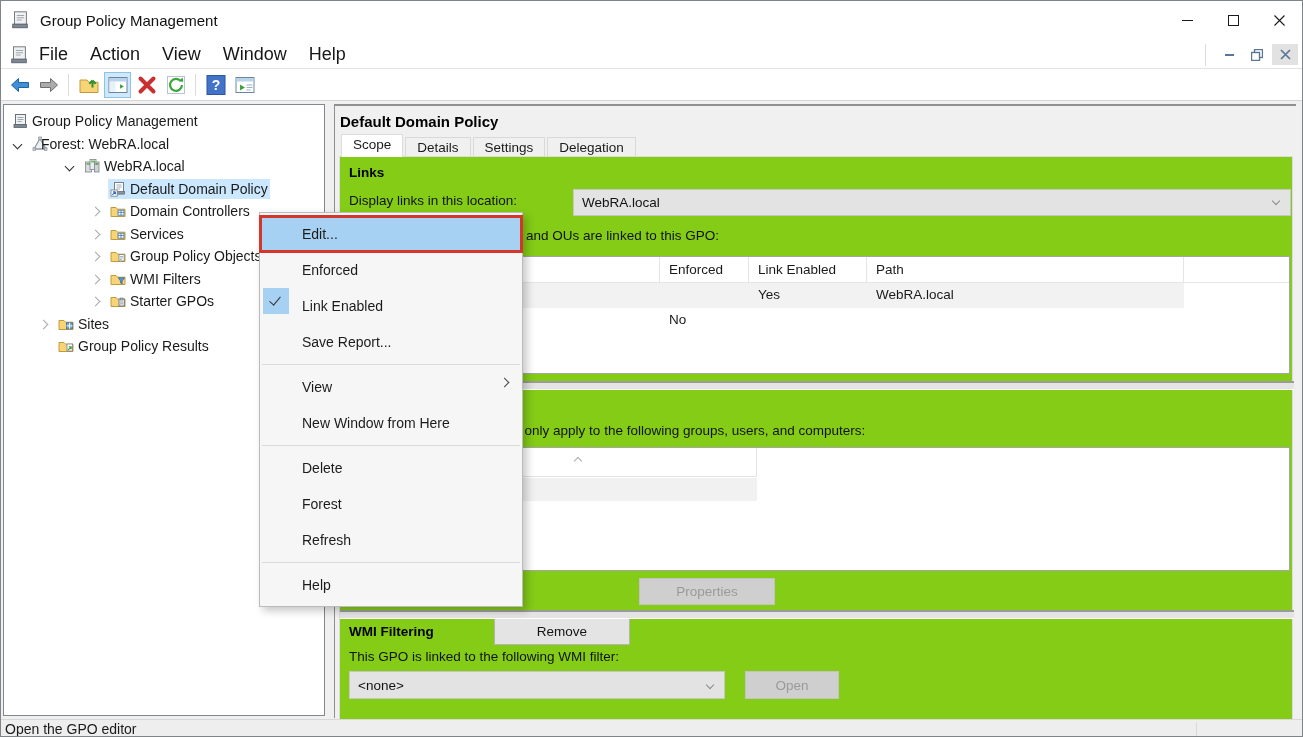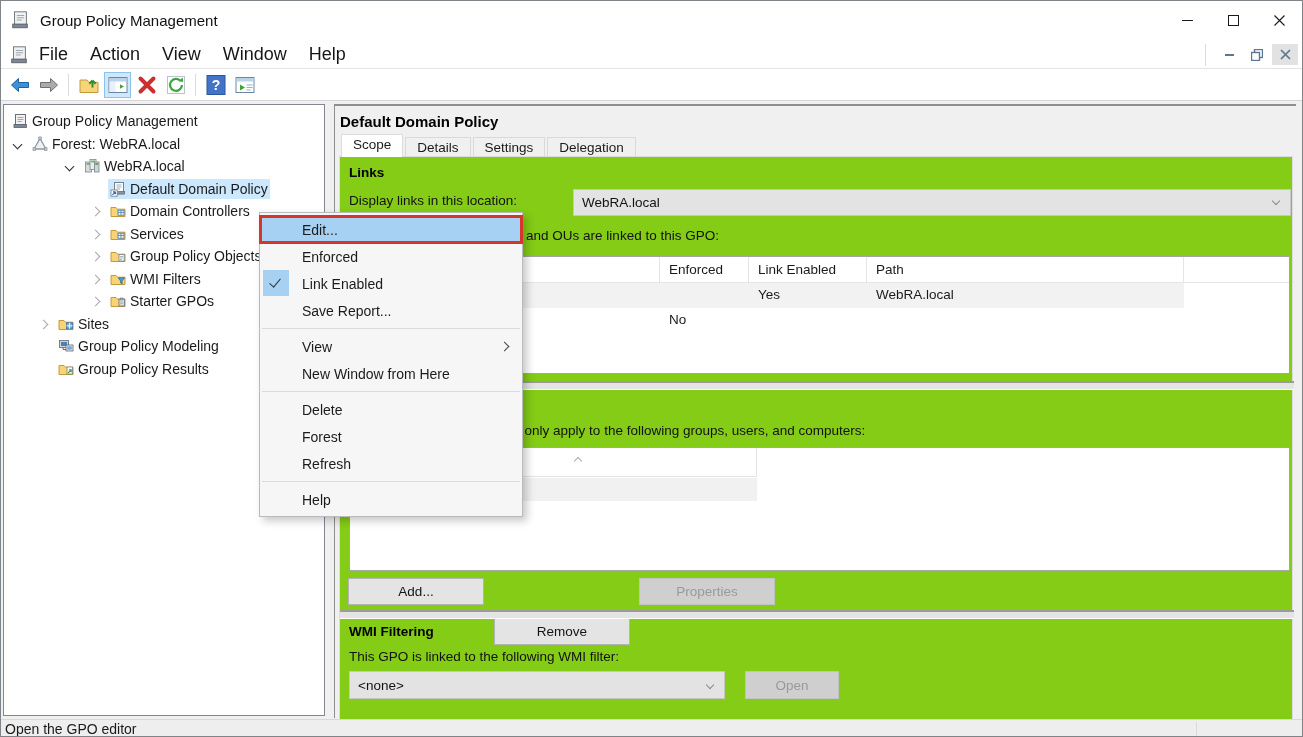--- a/index.html
+++ b/index.html
@@ -74,21 +74,21 @@
 
   .hdiv{position:absolute;left:0;width:954px;height:9px;background:#e4e4e4;border-top:2px solid #9b9b9b;border-bottom:1px solid #ffffff;}
 
   
   .statusbar{position:absolute;left:0;top:718px;width:100%;height:19px;background:#eeeeee;border-top:1px solid #d8d8d8;font-size:14px;color:#1a1a1a;}
   .statusbar .stxt{position:absolute;left:4px;top:1px;}
   .statusbar .sdiv{position:absolute;left:1195px;top:2px;width:1px;height:17px;background:#dadada;}
 
   
   .ctx{position:absolute;left:258px;top:211px;width:264px;background:#f6f6f6;border:1px solid #bbbbbb;box-shadow:4px 4px 8px rgba(0,0,0,.22);padding:3px 0;z-index:50;}
-  .ctx-item{position:relative;height:27px;font-size:14px;color:#1b1b1b;display:flex;align-items:center;padding-left:42px;}
+  .ctx-item{position:relative;height:36px;font-size:14px;color:#1b1b1b;display:flex;align-items:center;padding-left:42px;}
   .ctx-item.hl{background:#a7d1f2;outline:3px solid #d4362c;outline-offset:-2px;}
   .ctx-sep{height:9px;position:relative;}
   .ctx-sep i{position:absolute;left:2px;right:2px;top:4px;height:1px;background:#dadada;}
   .ctx-check{position:absolute;left:3px;top:0px;width:26px;height:26px;background:#a7d1f2;}
   .ctx-check::after{content:"";position:absolute;left:9px;top:6px;width:5px;height:10px;border-right:1.7px solid #333;border-bottom:1.7px solid #333;transform:rotate(40deg);}
   .ctx-item.sub::after{content:"";position:absolute;right:14px;top:10px;width:6px;height:6px;border-right:1.4px solid #444;border-bottom:1.4px solid #444;transform:rotate(-45deg);}
 </style>
 </head>
 <body>
 
@@ -209,21 +209,21 @@
           <span class="lbl" style="left: 25px;">Group Policy Management</span>
         </div>
         <div class="trow">
           <i class="chev open" style="left: 10px;"></i>
           <span class="ic" style="display: inline-block; width: 16px; height: 16px; left: 28px; position: absolute;"><svg viewBox="0 0 16 16" width="16" height="16">
               <path d="M8 2.5 L14 13 L2 13 Z" fill="#eef1f4" stroke="#8f969e" stroke-width="1.3"></path>
               <rect x="6.7" y="1" width="2.6" height="2.6" fill="#c9cfd6" stroke="#80878f" stroke-width=".7"></rect>
               <rect x="1" y="11.7" width="2.6" height="2.6" fill="#c9cfd6" stroke="#80878f" stroke-width=".7"></rect>
               <rect x="12.4" y="11.7" width="2.6" height="2.6" fill="#c9cfd6" stroke="#80878f" stroke-width=".7"></rect>
             </svg></span>
-          <span class="lbl" style="left: 45px;">Forest: WebRA.local</span>
+          <span class="lbl" style="left: 34px;">Forest: WebRA.local</span>
         </div>
         <div class="trow">
           <i class="chev open" style="left: 62px;"></i>
           <span class="ic" style="display: inline-block; width: 16px; height: 16px; left: 80px; position: absolute;"><svg viewBox="0 0 16 16" width="16" height="16">
               <rect x="1.5" y="4" width="6" height="10" fill="#d9dde1" stroke="#7c848c" stroke-width=".8"></rect>
               <rect x="2.5" y="5" width="4" height="2" fill="#7fb96d"></rect>
               <rect x="6" y="1.5" width="6" height="10" fill="#e9edf0" stroke="#7c848c" stroke-width=".8"></rect>
               <rect x="7" y="2.5" width="4" height="2" fill="#7fb96d"></rect>
               <rect x="10.5" y="4" width="4.5" height="10" fill="#cfd4d9" stroke="#7c848c" stroke-width=".8"></rect>
               <rect x="11.3" y="5" width="3" height="2" fill="#6aa55b"></rect>
@@ -287,30 +287,20 @@
           <span class="lbl" style="left: 123px;">Starter GPOs</span>
         </div>
         <div class="trow">
           <i class="chev closed" style="left: 36px;"></i>
           <span class="ic" style="display: inline-block; width: 16px; height: 16px; left: 54px; position: absolute;"><svg viewBox="0 0 16 16" width="16" height="16">
               <path d="M1 4.5 L6 4.5 L7.6 6.2 L15 6.2 L15 13.5 L1 13.5 Z" fill="#f7d476" stroke="#c29a3c" stroke-width="1"></path>
               <rect x="8.5" y="6.8" width="6" height="6" fill="#6fa8dc" stroke="#3d6f9e" stroke-width=".8"></rect>
               <path d="M8.5 9.8h6M11.5 6.8v6" stroke="#fff" stroke-width=".9"></path>
             </svg></span>
           <span class="lbl" style="left: 71px;">Sites</span>
-        </div>
-        <div class="trow">
-          <span class="ic" style="display: inline-block; width: 16px; height: 16px; left: 54px; position: absolute;"><svg viewBox="0 0 16 16" width="16" height="16">
-              <rect x="1.5" y="2.5" width="9" height="7" fill="#cfd6de" stroke="#5c6670" stroke-width=".8"></rect>
-              <rect x="3" y="4" width="6" height="4" fill="#4f7fb8"></rect>
-              <path d="M5 9.5 v2 h3" stroke="#5c6670" fill="none"></path>
-              <rect x="8" y="7" width="7" height="6" fill="#e8ecf0" stroke="#5c6670" stroke-width=".8"></rect>
-              <rect x="9.2" y="8.3" width="4.6" height="3.4" fill="#74a9d8"></rect>
-            </svg></span>
-          <span class="lbl" style="left: 71px;">Group Policy Modeling</span>
         </div>
         <div class="trow">
           <span class="ic" style="display: inline-block; width: 16px; height: 16px; left: 54px; position: absolute;"><svg viewBox="0 0 16 16" width="16" height="16">
               <path d="M1 4.5 L6 4.5 L7.6 6.2 L15 6.2 L15 13.5 L1 13.5 Z" fill="#f7d476" stroke="#c29a3c" stroke-width="1"></path>
               <rect x="9" y="6" width="5.4" height="7" fill="#fff" stroke="#79808a" stroke-width=".8"></rect>
               <path d="M10 12 l3.2 -3.2 M13.2 11.2 v-2.4 h-2.4" stroke="#3f9e3f" stroke-width="1.1" fill="none"></path>
             </svg></span>
           <span class="lbl" style="left: 71px;">Group Policy Results</span>
         </div>
       </div>

